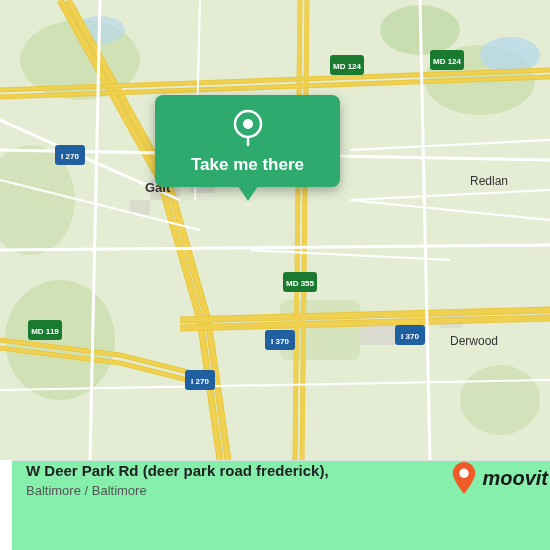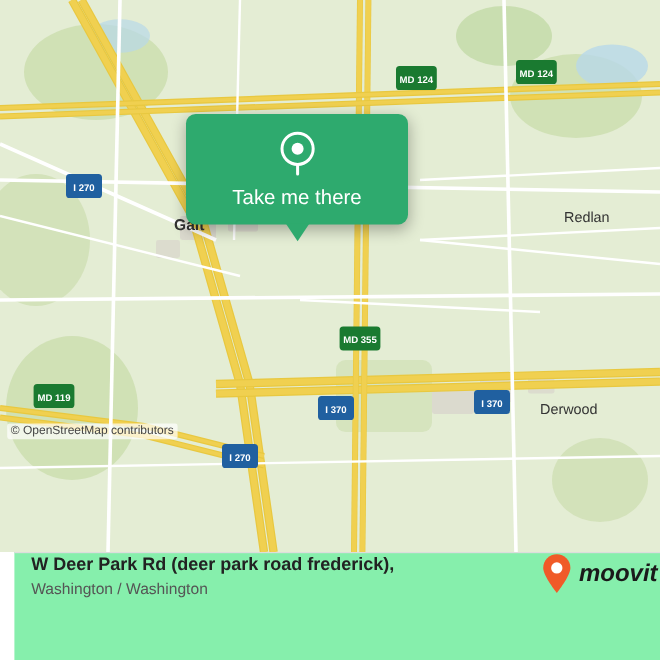--- a/index.html
+++ b/index.html
@@ -58,21 +58,21 @@
 
     .popup-pin-icon {
       width: 38px;
       height: 38px;
       margin-bottom: 8px;
     }
 
     .popup-label {
       color: white;
       font-size: 17px;
-      font-weight: 400;
+      font-weight: 700;
       white-space: nowrap;
       text-align: center;
     }
 
     
     #bottom-bar {
       width: 550px;
       height: 90px;
       background: #86efac;
       border-top: 1px solid #ddd;
@@ -218,38 +218,37 @@
     <text x="45" y="334" text-anchor="middle" font-size="8" fill="white" font-weight="bold">MD 119</text>
 
     <text x="145" y="192" font-size="13" fill="#333" font-weight="600" font-family="Arial">Gait</text>
 
     <text x="470" y="185" font-size="12" fill="#333" font-weight="500" font-family="Arial">Redlan</text>
 
     <text x="450" y="345" font-size="12" fill="#333" font-weight="500" font-family="Arial">Derwood</text>
 
   </svg>
 
-  <div class="attribution">© OpenStreetMap contributors</div>
 
   <div class="popup-overlay">
 
     <svg class="popup-pin-icon" viewBox="0 0 38 38" xmlns="http://www.w3.org/2000/svg">
       <circle cx="19" cy="15" r="13" fill="none" stroke="white" stroke-width="2.5"></circle>
       <circle cx="19" cy="15" r="5" fill="white"></circle>
       <path d="M 19 28 L 19 36" stroke="white" stroke-width="2.5" stroke-linecap="round"></path>
     </svg>
     <span class="popup-label">Take me there</span>
   </div>
 
 </div>
 
 <div id="bottom-bar">
   <div class="bottom-text-block">
     <div class="bottom-title">W Deer Park Rd (deer park road frederick),</div>
-    <div class="bottom-subtitle">Washington / Washington</div>
+    <div class="bottom-subtitle">Baltimore / Baltimore</div>
   </div>
 
   <div class="moovit-logo">
 
     <svg class="moovit-pin" viewBox="0 0 28 36" xmlns="http://www.w3.org/2000/svg">
       <path d="M 14 1 C 7.4 1 2 6.4 2 13 C 2 20 14 35 14 35 C 14 35 26 20 26 13 C 26 6.4 20.6 1 14 1 Z" fill="#f05a28"></path>
       <circle cx="14" cy="13" r="5" fill="white"></circle>
     </svg>
     <span>moovit</span>
   </div>

